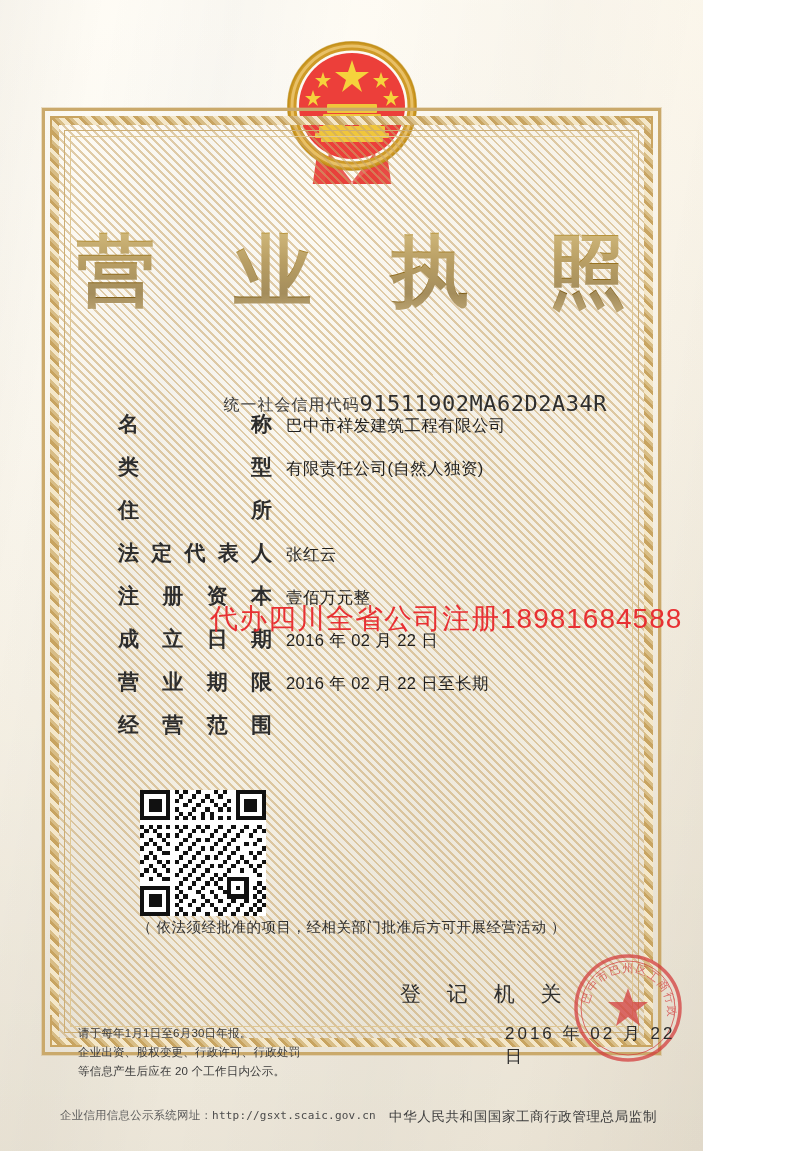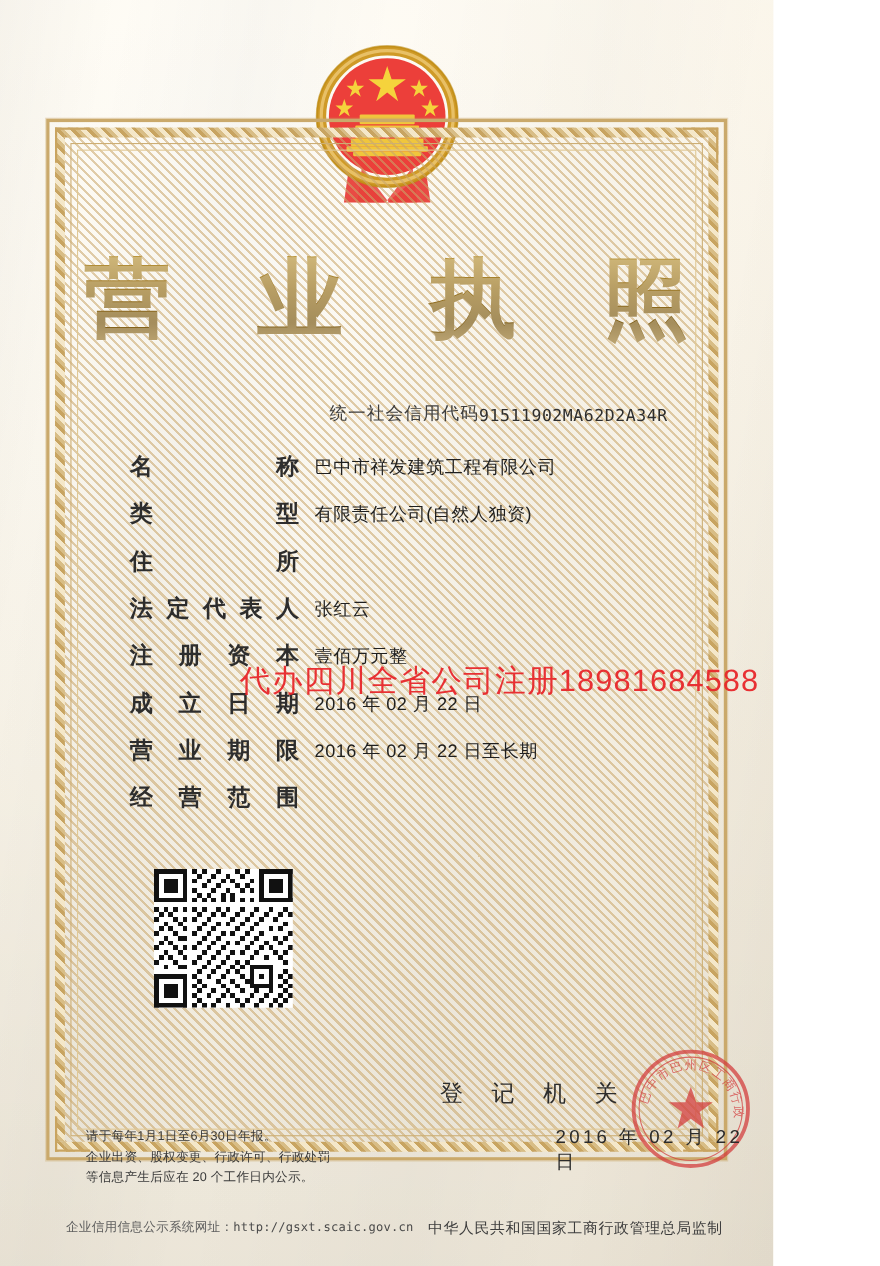--- a/index.html
+++ b/index.html
@@ -118,23 +118,24 @@
     align-items: flex-end;
     color: #4a4a4a;
   }
   .credit-label {
     font-size: 16px;
     letter-spacing: 1px;
     color: #3d3d3d;
   }
   .credit-value {
     font-family: "DejaVu Sans Mono", monospace;
-    font-size: 15px;
+    font-size: 22px;
     letter-spacing: 0.5px;
     color: #2e2e2e;
+    margin-top: 25px;
   }
 
   
   .fields {
     position: absolute;
     left: 118px;
     top: 410px;
     right: 96px;
   }
   .row {
@@ -169,21 +170,20 @@
   .red-overlay {
     position: absolute;
     left: 210px;
     top: 600px;
     font-size: 28px;
     color: #e8272b;
     letter-spacing: 1px;
     white-space: nowrap;
     font-weight: 500;
     opacity: 0.95;
-    margin-left: 8px;
   }
 
   
   .qr {
     position: absolute;
     left: 140px;
     top: 790px;
     width: 126px;
     height: 126px;
     background: #fff;
@@ -632,20 +632,21 @@
         <rect x="12" y="28" width="1" height="1"></rect>
           <rect x="15" y="28" width="1" height="1"></rect>
         <rect x="18" y="28" width="1" height="1"></rect>
           <rect x="21" y="28" width="1" height="1"></rect>
         <rect x="24" y="28" width="1" height="1"></rect>
           <rect x="26" y="28" width="1" height="1"></rect>
       </g>
     </svg>
   </div>
 
+  <div class="note">（ 依法须经批准的项目，经相关部门批准后方可开展经营活动 ）</div>
 
   <div class="authority">登 记 机 关</div>
 
   <div class="seal">
     <svg viewBox="0 0 112 112" width="112" height="112">
       <circle cx="56" cy="56" r="52" fill="none" stroke="#d33a3a" stroke-width="3.5"></circle>
       <circle cx="56" cy="56" r="47" fill="none" stroke="#d33a3a" stroke-width="1"></circle>
       <polygon points="56,36 61,50 76,50 64,59 68,74 56,65 44,74 48,59 36,50 51,50" fill="#d33a3a"></polygon>
       <path id="sealArc" d="M 16,60 A 40,40 0 0 1 96,60" fill="none"></path>
       <text font-size="11" fill="#d33a3a" letter-spacing="1.4" font-family="'DejaVu Sans', sans-serif">

